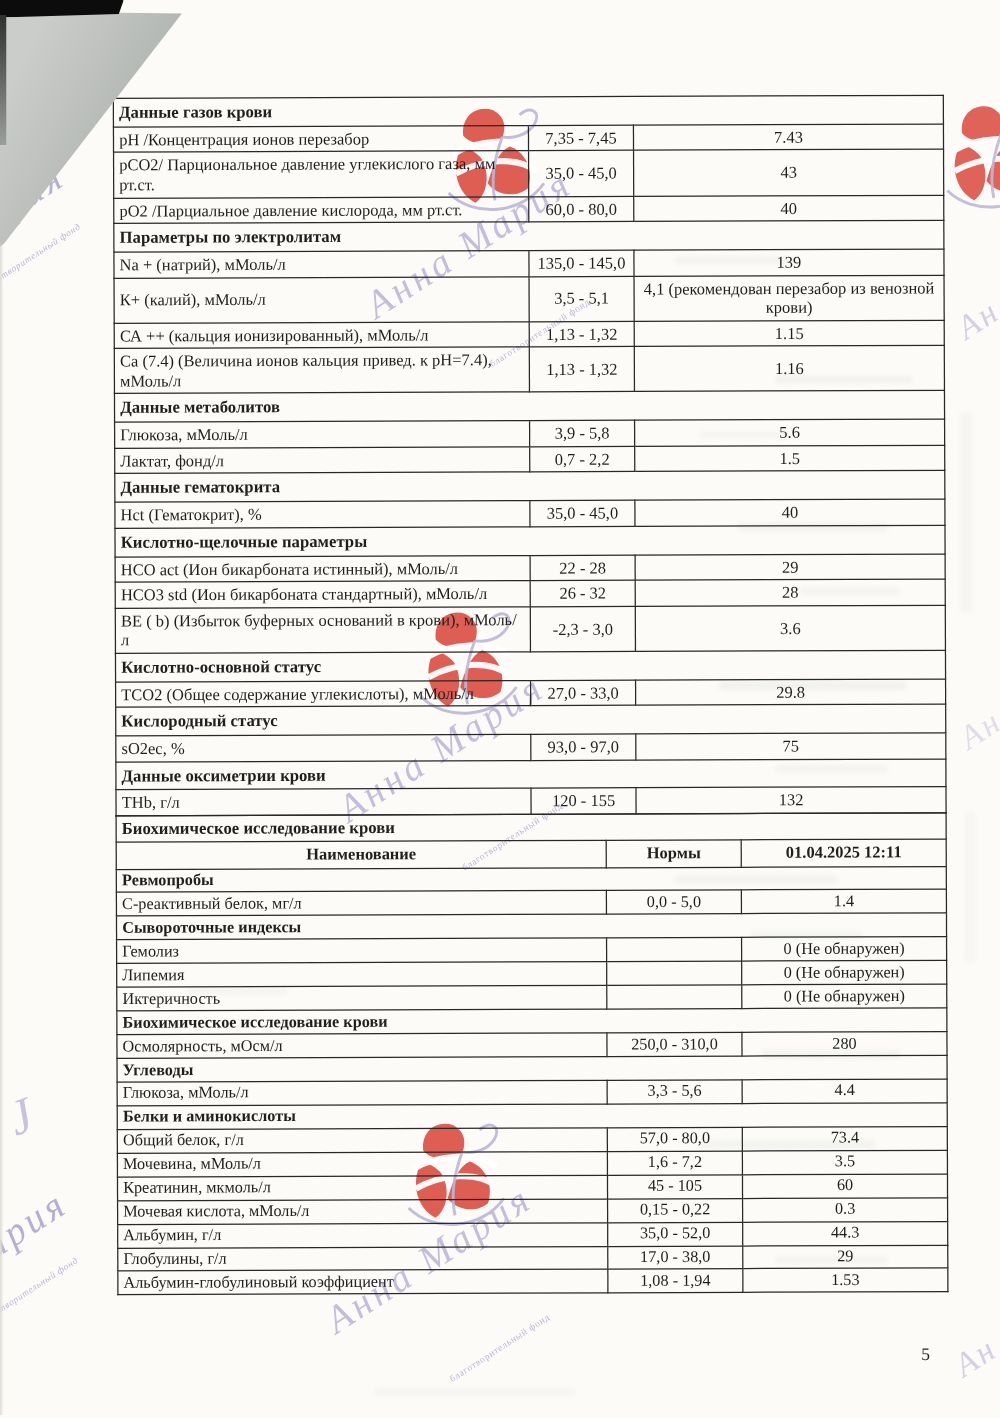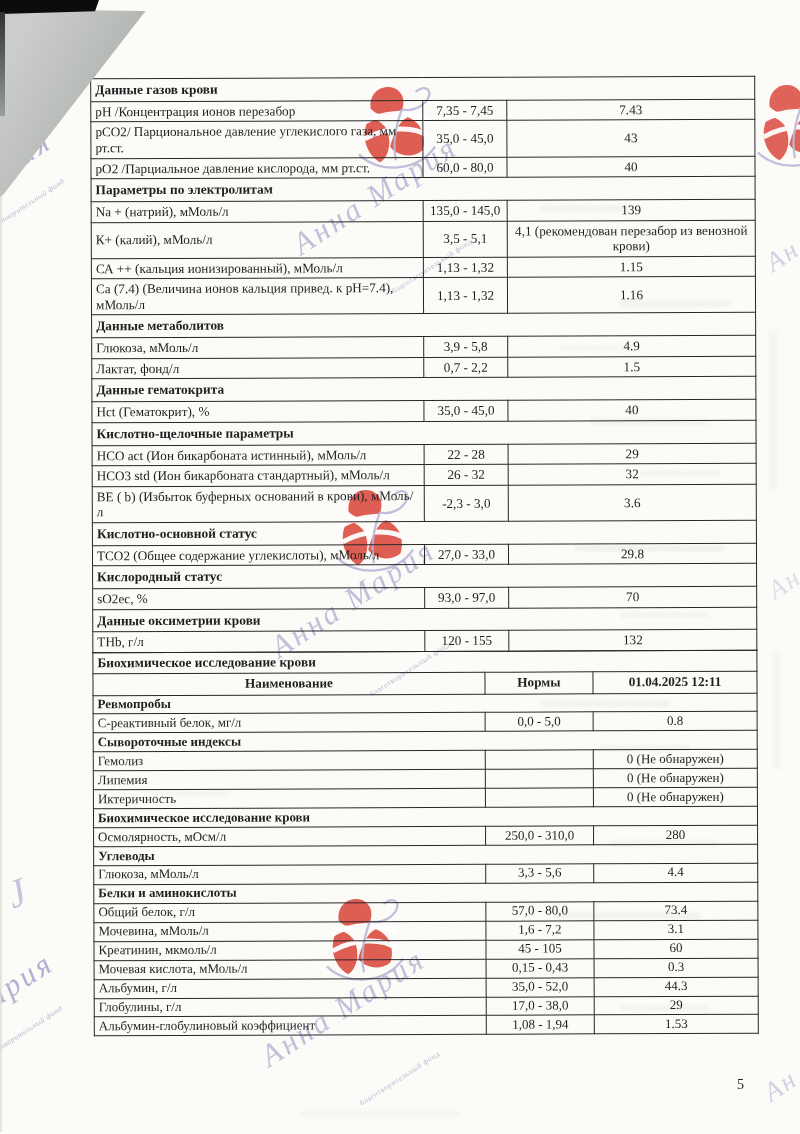--- a/index.html
+++ b/index.html
@@ -215,21 +215,21 @@
           <td class="name">Са (7.4) (Величина ионов кальция привед. к pH=7.4), мМоль/л</td>
           <td class="norm">1,13 - 1,32</td>
           <td class="value">1.16</td>
         </tr>
         <tr>
           <td colspan="3" class="sec">Данные метаболитов</td>
         </tr>
         <tr>
           <td class="name">Глюкоза, мМоль/л</td>
           <td class="norm">3,9 - 5,8</td>
-          <td class="value">4.9</td>
+          <td class="value">5.6</td>
         </tr>
         <tr>
           <td class="name">Лактат, фонд/л</td>
           <td class="norm">0,7 - 2,2</td>
           <td class="value">1.5</td>
         </tr>
         <tr>
           <td colspan="3" class="sec">Данные гематокрита</td>
         </tr>
         <tr>
@@ -241,42 +241,42 @@
           <td colspan="3" class="sec">Кислотно-щелочные параметры</td>
         </tr>
         <tr>
           <td class="name">HCO act (Ион бикарбоната истинный), мМоль/л</td>
           <td class="norm">22 - 28</td>
           <td class="value">29</td>
         </tr>
         <tr>
           <td class="name">HCO3 std (Ион бикарбоната стандартный), мМоль/л</td>
           <td class="norm">26 - 32</td>
-          <td class="value">32</td>
+          <td class="value">28</td>
         </tr>
         <tr>
           <td class="name">BE ( b) (Избыток буферных оснований в крови), мМоль/л</td>
           <td class="norm">-2,3 - 3,0</td>
           <td class="value">3.6</td>
         </tr>
         <tr>
           <td colspan="3" class="sec">Кислотно-основной статус</td>
         </tr>
         <tr>
           <td class="name">TCO2 (Общее содержание углекислоты), мМоль/л</td>
           <td class="norm">27,0 - 33,0</td>
           <td class="value">29.8</td>
         </tr>
         <tr>
           <td colspan="3" class="sec">Кислородный статус</td>
         </tr>
         <tr>
           <td class="name">sO2ec, %</td>
           <td class="norm">93,0 - 97,0</td>
-          <td class="value">70</td>
+          <td class="value">75</td>
         </tr>
         <tr>
           <td colspan="3" class="sec">Данные оксиметрии крови</td>
         </tr>
         <tr>
           <td class="name">THb, г/л</td>
           <td class="norm">120 - 155</td>
           <td class="value">132</td>
         </tr>
       </tbody>
@@ -297,21 +297,21 @@
         <th>01.04.2025 12:11</th>
       </tr>
     </tbody>
     <tbody>
         <tr>
           <td colspan="3" class="sec">Ревмопробы</td>
         </tr>
         <tr>
           <td class="name">С-реактивный белок, мг/л</td>
           <td class="norm">0,0 - 5,0</td>
-          <td class="value">0.8</td>
+          <td class="value">1.4</td>
         </tr>
         <tr>
           <td colspan="3" class="sec">Сывороточные индексы</td>
         </tr>
         <tr>
           <td class="name">Гемолиз</td>
           <td class="norm"></td>
           <td class="value">0 (Не обнаружен)</td>
         </tr>
         <tr>
@@ -344,30 +344,30 @@
           <td colspan="3" class="sec">Белки и аминокислоты</td>
         </tr>
         <tr>
           <td class="name">Общий белок, г/л</td>
           <td class="norm">57,0 - 80,0</td>
           <td class="value">73.4</td>
         </tr>
         <tr>
           <td class="name">Мочевина, мМоль/л</td>
           <td class="norm">1,6 - 7,2</td>
-          <td class="value">3.1</td>
+          <td class="value">3.5</td>
         </tr>
         <tr>
           <td class="name">Креатинин, мкмоль/л</td>
           <td class="norm">45 - 105</td>
           <td class="value">60</td>
         </tr>
         <tr>
           <td class="name">Мочевая кислота, мМоль/л</td>
-          <td class="norm">0,15 - 0,43</td>
+          <td class="norm">0,15 - 0,22</td>
           <td class="value">0.3</td>
         </tr>
         <tr>
           <td class="name">Альбумин, г/л</td>
           <td class="norm">35,0 - 52,0</td>
           <td class="value">44.3</td>
         </tr>
         <tr>
           <td class="name">Глобулины, г/л</td>
           <td class="norm">17,0 - 38,0</td>

